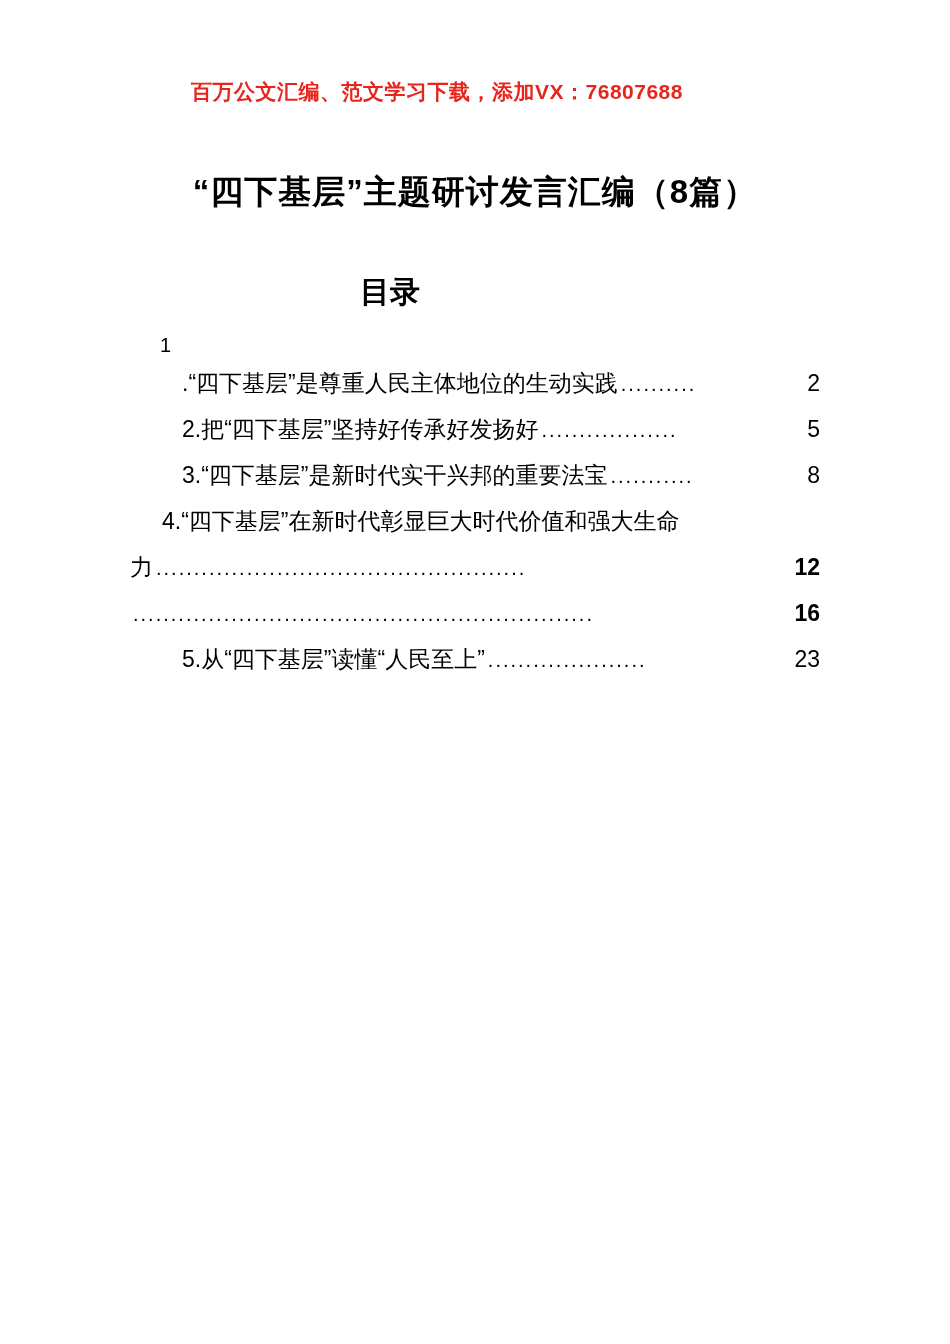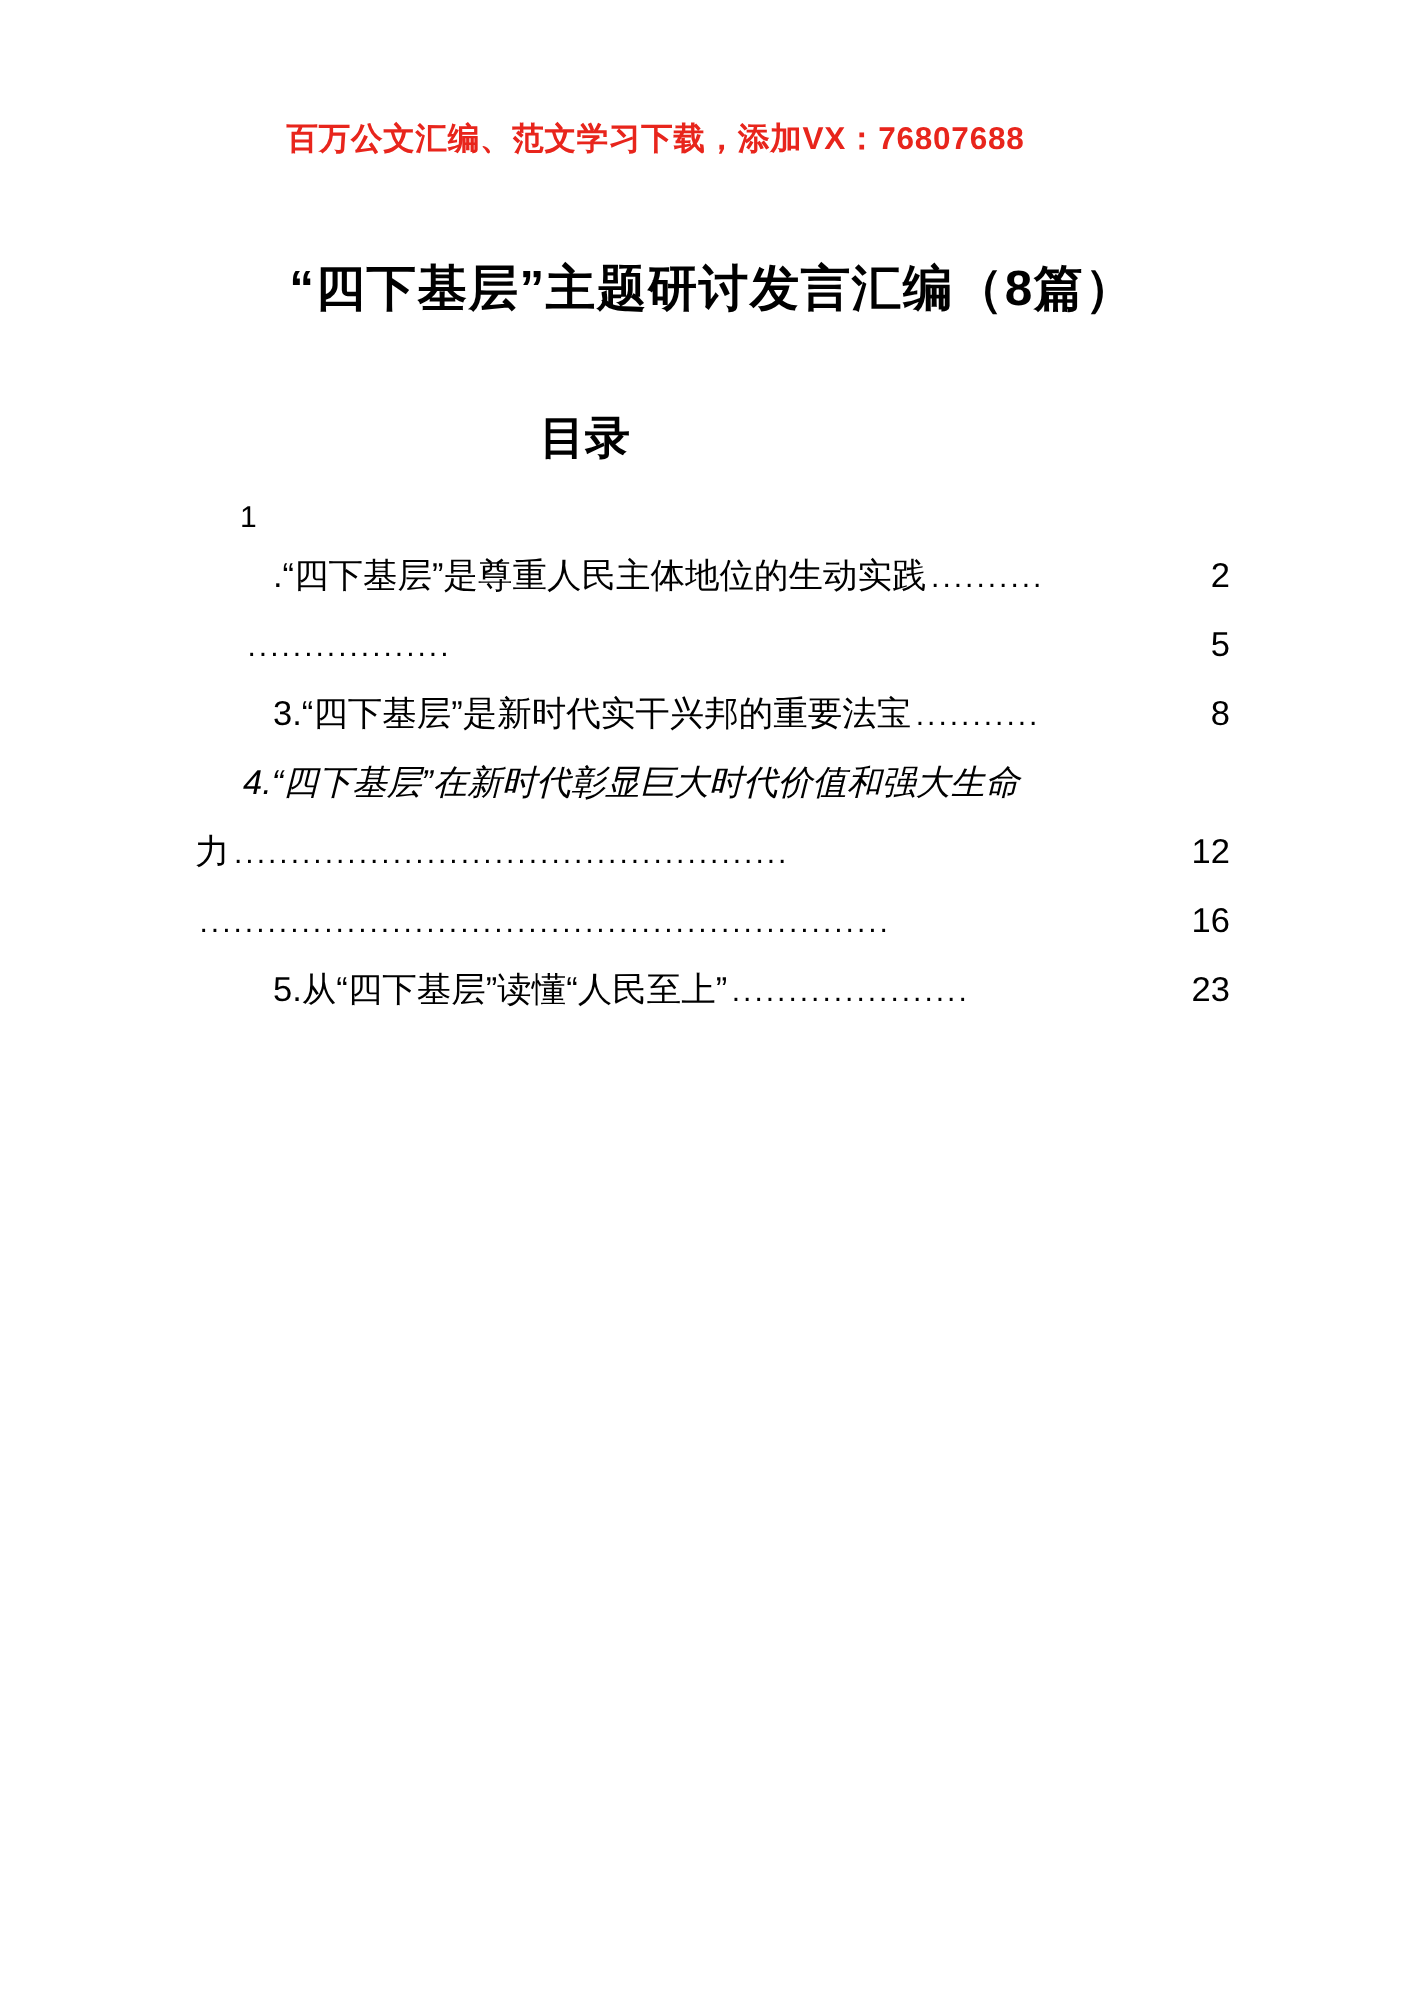--- a/index.html
+++ b/index.html
@@ -91,40 +91,40 @@
   }
   
   .toc-block {
     font-size: 23px;
     line-height: 2.0;
     color: #000000;
   }
   .toc-block .first-line {
     padding-left: 32px;
     white-space: nowrap;
-    font-style: italic;
   }
   .toc-block .second-line {
     display: flex;
     align-items: baseline;
     white-space: nowrap;
   }
   .toc-block .second-line .label {
     flex: 0 0 auto;
   }
   .toc-block .second-line .dots {
     flex: 1 1 auto;
     overflow: hidden;
     white-space: nowrap;
     letter-spacing: 2px;
     font-size: 20px;
     padding: 0 3px;
   }
   .toc-block .second-line .page-num {
     flex: 0 0 auto;
+    font-weight: bold;
   }
 </style>
 </head>
 <body>
 
 <div class="page">
 
   <div class="ad-banner" style="color: rgb(232, 37, 28);">百万公文汇编、范文学习下载，添加VX：76807688</div>
 
   <div class="doc-title">“四下基层”主题研讨发言汇编（8篇）</div>
@@ -135,20 +135,21 @@
 
     <div class="toc-lead">1</div>
 
     <div class="toc-entry indent">
       <span class="label">.“四下基层”是尊重人民主体地位的生动实践</span>
       <span class="dots">..........</span>
       <span class="page-num">2</span>
     </div>
 
     <div class="toc-entry indent">
+      <span class="label">2.把“四下基层”坚持好传承好发扬好</span>
       <span class="dots">..................</span>
       <span class="page-num">5</span>
     </div>
 
     <div class="toc-entry indent">
       <span class="label">3.“四下基层”是新时代实干兴邦的重要法宝</span>
       <span class="dots">...........</span>
       <span class="page-num">8</span>
     </div>
 

